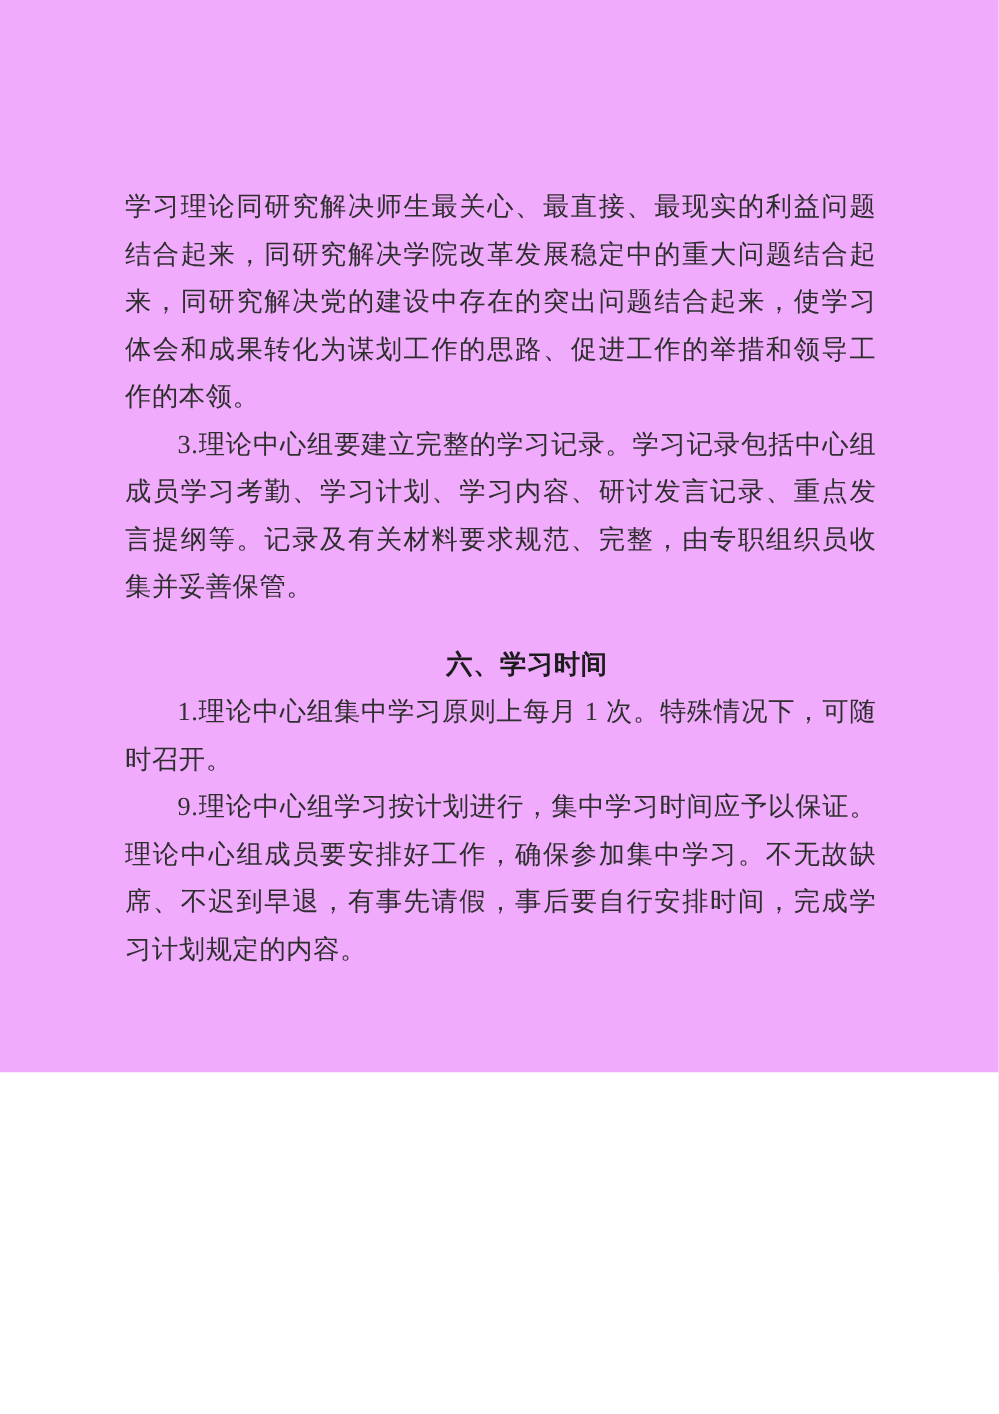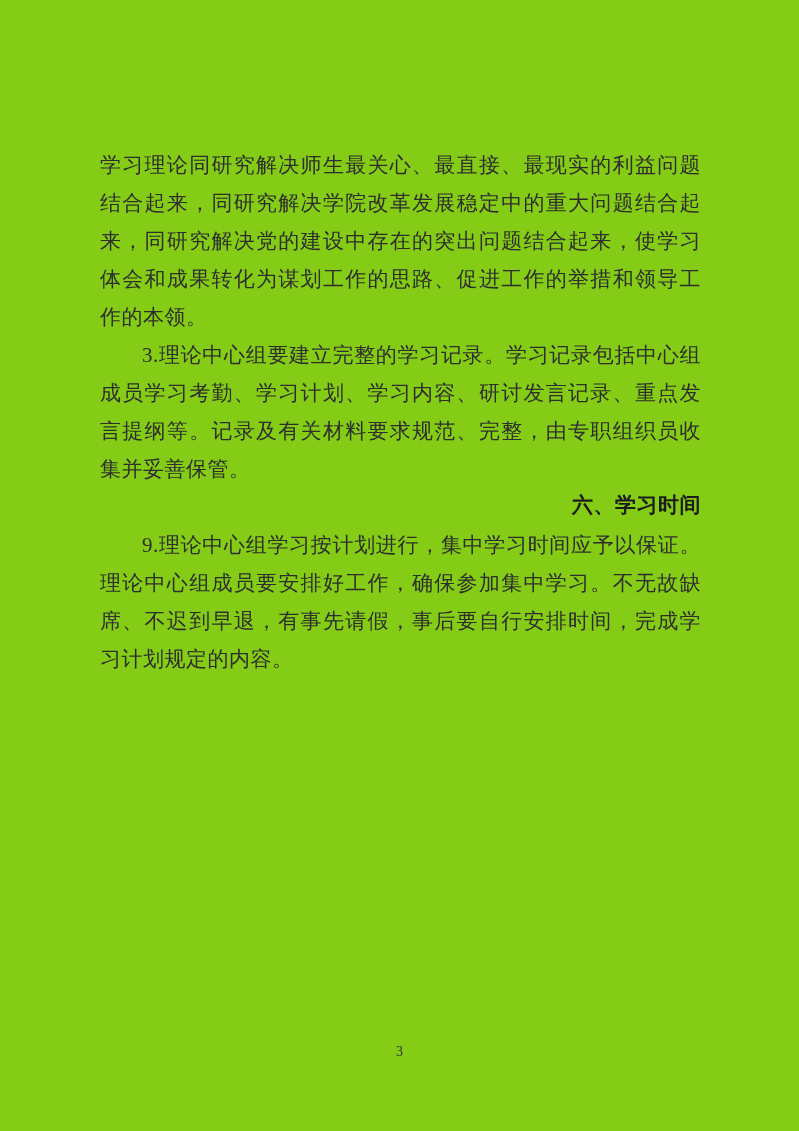--- a/index.html
+++ b/index.html
@@ -3,22 +3,22 @@
 <meta charset="utf-8">
 <style>
   html, body {
     margin: 0;
     padding: 0;
     background: #ffffff;
   }
   .page {
     position: relative;
     width: 799px;
-    height: 1131px;
-    background: #84cc16;
+    height: 858px;
+    background: #f0abfc;
     overflow: hidden;
     font-family: "Liberation Serif", "DejaVu Serif", serif;
   }
   .content {
     position: absolute;
     left: 100px;
     top: 146px;
     width: 601px;
   }
   .para {
@@ -28,24 +28,25 @@
     letter-spacing: 0.5px;
     color: #2e2e2e;
     text-align: justify;
     text-justify: inter-character;
     word-break: break-all;
   }
   .para.indent {
     text-indent: 2em;
   }
   .para.heading {
-    font-family: Liberation Mono, monospace;
+    font-family: Liberation Serif, serif;
     font-weight: bold;
     color: #1c1c1c;
-    text-align: right;
+    text-align: center;
+    margin-top: 24px;
   }
   .page-number {
     position: absolute;
     left: 0;
     right: 0;
     top: 1042px;
     text-align: center;
     font-size: 14px;
     line-height: 20px;
     color: #333333;
@@ -53,16 +54,17 @@
   }
 </style>
 </head>
 <body>
 
 <div class="page">
   <div class="content" id="doc-body">
       <p class="para body">学习理论同研究解决师生最关心、最直接、最现实的利益问题结合起来，同研究解决学院改革发展稳定中的重大问题结合起来，同研究解决党的建设中存在的突出问题结合起来，使学习体会和成果转化为谋划工作的思路、促进工作的举措和领导工作的本领。</p>
       <p class="para body indent">3.理论中心组要建立完整的学习记录。学习记录包括中心组成员学习考勤、学习计划、学习内容、研讨发言记录、重点发言提纲等。记录及有关材料要求规范、完整，由专职组织员收集并妥善保管。</p>
       <p class="para heading indent">六、学习时间</p>
+      <p class="para body indent">1.理论中心组集中学习原则上每月 1 次。特殊情况下，可随时召开。</p>
       <p class="para body indent">9.理论中心组学习按计划进行，集中学习时间应予以保证。理论中心组成员要安排好工作，确保参加集中学习。不无故缺席、不迟到早退，有事先请假，事后要自行安排时间，完成学习计划规定的内容。</p>
     </div>
   <div class="page-number">3</div>
 </div>
 
 </body></html>

